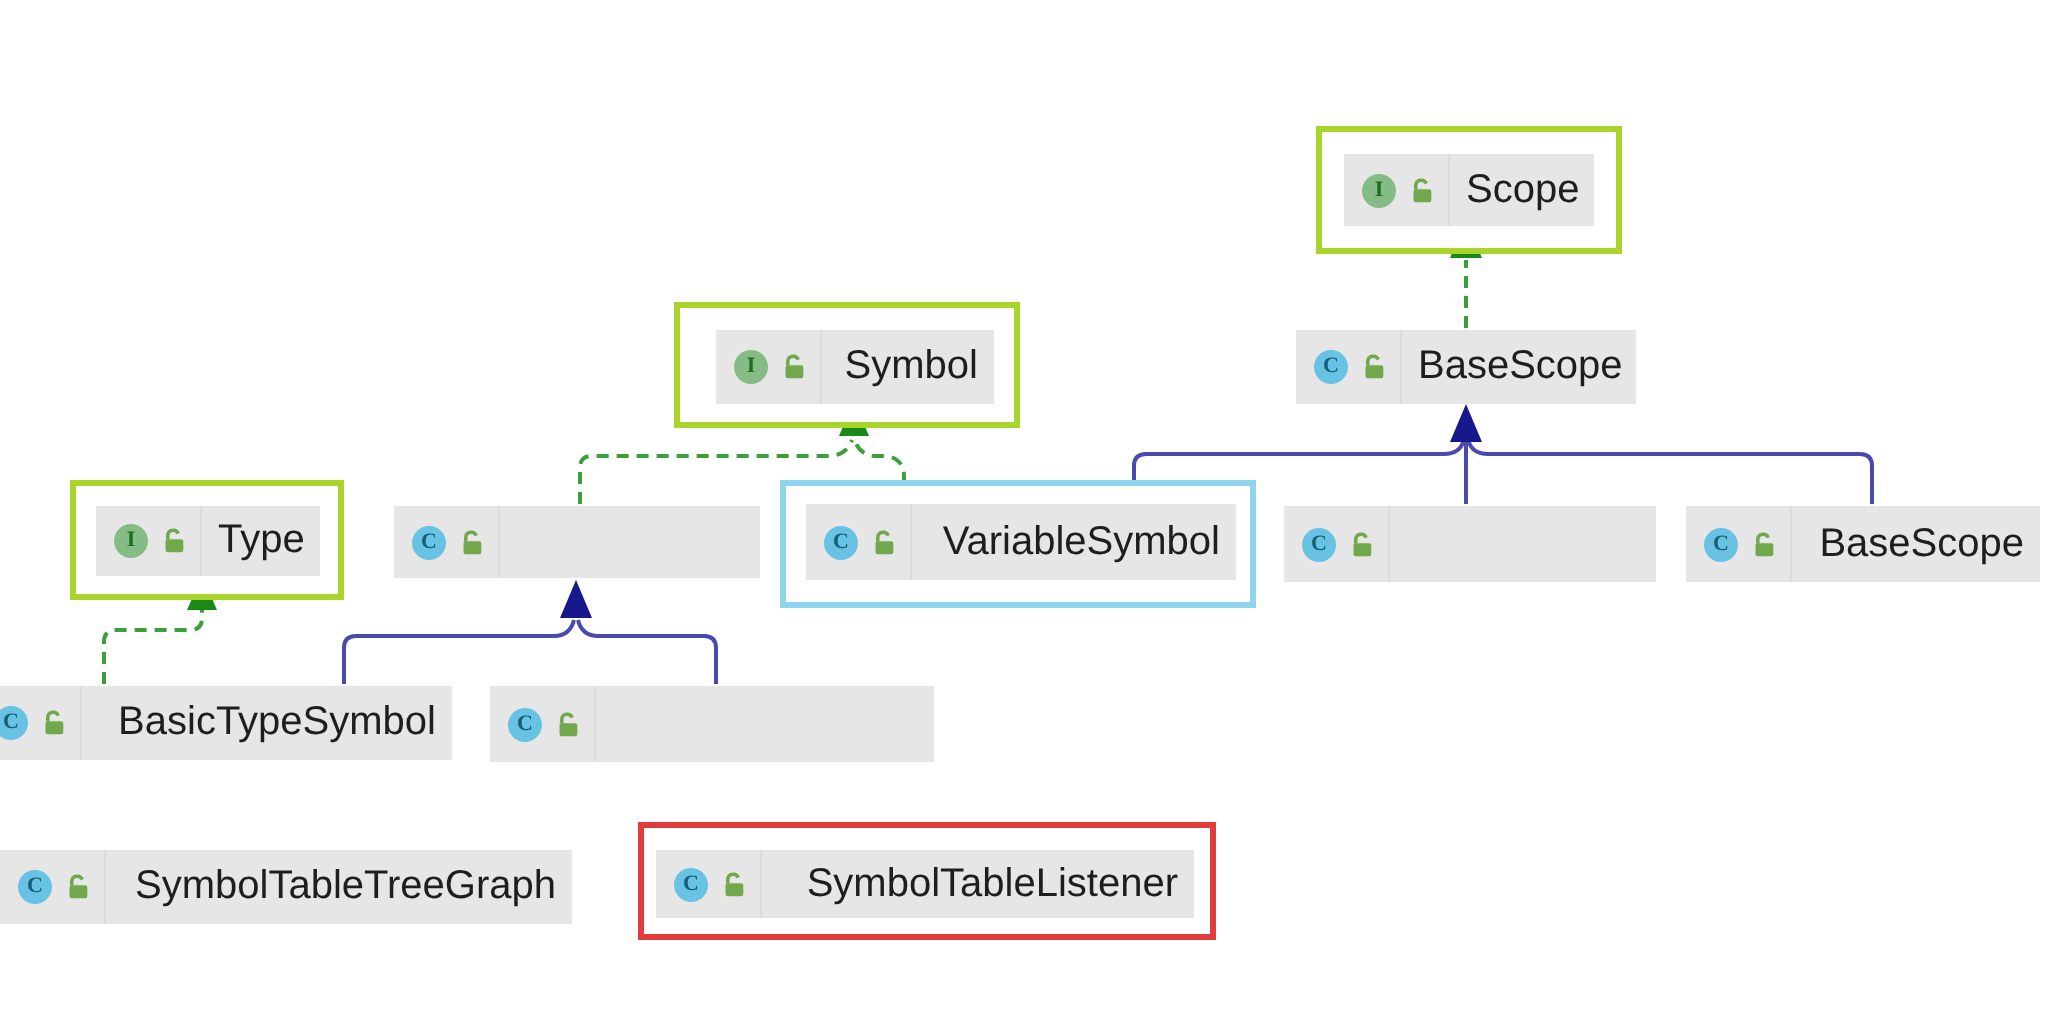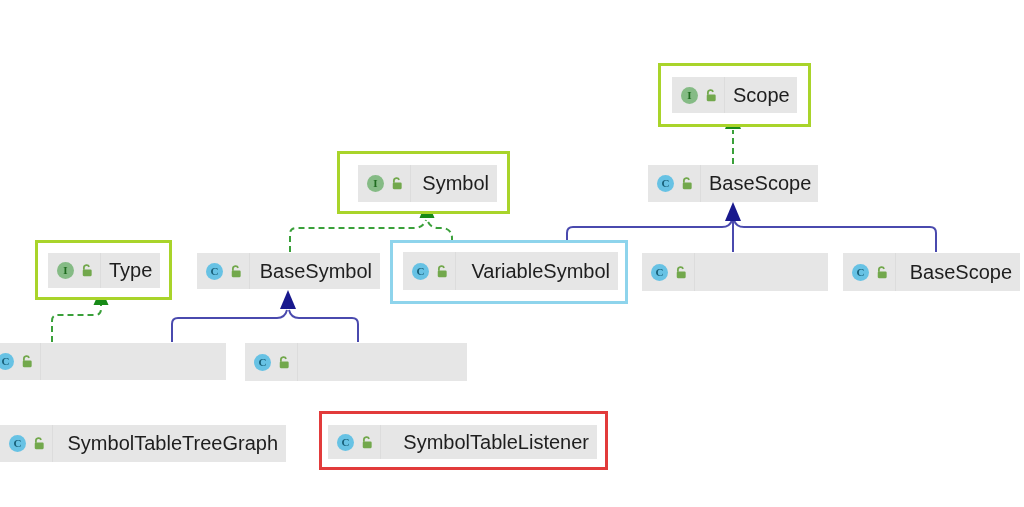--- a/index.html
+++ b/index.html
@@ -115,21 +115,20 @@
   </div>
 
   <div class="node" style="left:197px;top:253px;width:183px;height:36px">
     <span class="icon-cell">
       <span class="type-icon klass">C</span>
       <svg class="lock" width="15" height="15" viewBox="0 0 16 16">
           <path d="M5.2 7.2 V5 a2.9 2.9 0 0 1 5.6 -0.9" fill="none" stroke="#72a84c" stroke-width="1.9"></path>
           <rect x="4" y="7" width="9.5" height="7" rx="1.2" fill="#72a84c"></rect>
         </svg>
     </span>
-    <span class="label">BaseSymbol</span>
   </div>
 
   <div class="node" style="left:403px;top:252px;width:215px;height:38px">
     <span class="icon-cell">
       <span class="type-icon klass">C</span>
       <svg class="lock" width="15" height="15" viewBox="0 0 16 16">
           <path d="M5.2 7.2 V5 a2.9 2.9 0 0 1 5.6 -0.9" fill="none" stroke="#72a84c" stroke-width="1.9"></path>
           <rect x="4" y="7" width="9.5" height="7" rx="1.2" fill="#72a84c"></rect>
         </svg>
     </span>
@@ -158,20 +157,21 @@
   </div>
 
   <div class="node" style="left:-12px;top:343px;width:238px;height:37px">
     <span class="icon-cell">
       <span class="type-icon klass">C</span>
       <svg class="lock" width="15" height="15" viewBox="0 0 16 16">
           <path d="M5.2 7.2 V5 a2.9 2.9 0 0 1 5.6 -0.9" fill="none" stroke="#72a84c" stroke-width="1.9"></path>
           <rect x="4" y="7" width="9.5" height="7" rx="1.2" fill="#72a84c"></rect>
         </svg>
     </span>
+    <span class="label">BasicTypeSymbol</span>
   </div>
 
   <div class="node" style="left:245px;top:343px;width:222px;height:38px">
     <span class="icon-cell">
       <span class="type-icon klass">C</span>
       <svg class="lock" width="15" height="15" viewBox="0 0 16 16">
           <path d="M5.2 7.2 V5 a2.9 2.9 0 0 1 5.6 -0.9" fill="none" stroke="#72a84c" stroke-width="1.9"></path>
           <rect x="4" y="7" width="9.5" height="7" rx="1.2" fill="#72a84c"></rect>
         </svg>
     </span>

